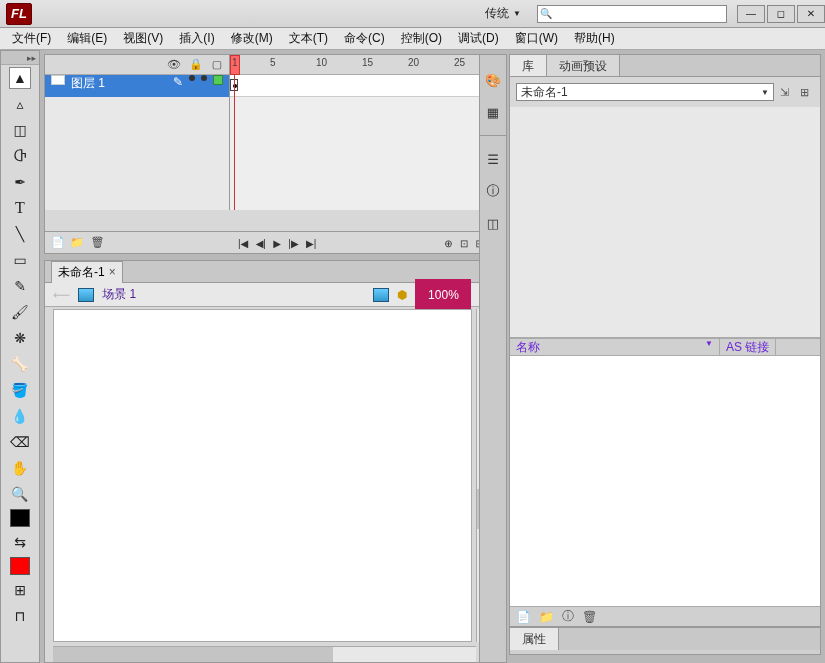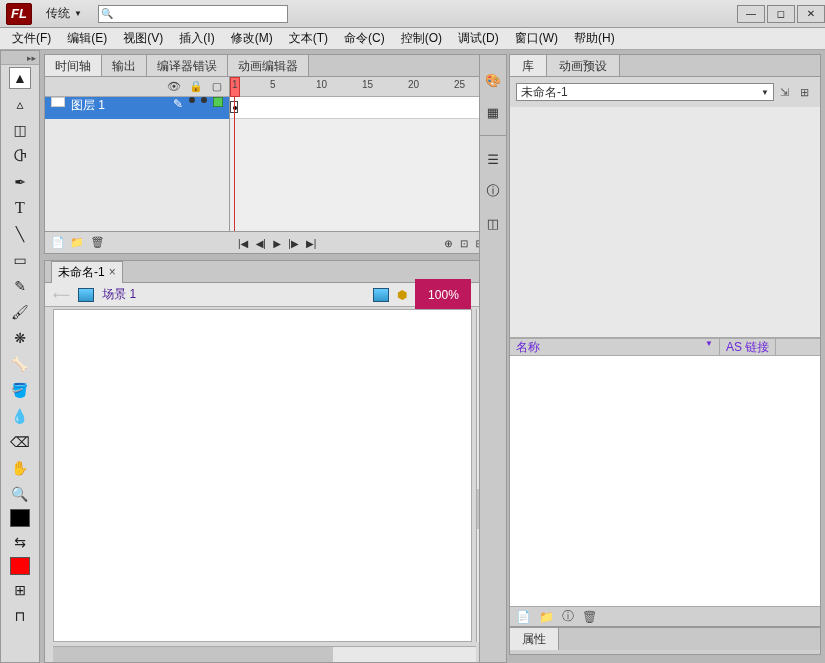--- a/index.html
+++ b/index.html
@@ -1,19 +1,19 @@
 <!DOCTYPE html>
 <html><head>
 <meta charset="utf-8">
 <style>
 * { box-sizing: border-box; margin: 0; padding: 0; font-family: "Microsoft YaHei", sans-serif; font-size: 12px; user-select: none; }
 body { width: 825px; height: 663px; background: #b8b8b8; overflow: hidden; position: relative; }
 .titlebar { height: 28px; background: linear-gradient(#e4e4e4,#d4d4d4); display: flex; align-items: center; border-bottom: 1px solid #999; }
 .app-icon { width: 26px; height: 22px; margin: 0 6px; background: #8b0000; color: #fff; font-weight: bold; font-style: italic; font-size: 13px; display:flex; align-items:center; justify-content:center; border: 1px solid #600; border-radius: 2px;}
-.titlebar-mid { flex: 1; display: flex; justify-content: flex-start; align-items: center; gap: 8px; padding-right: 8px;}
+.titlebar-mid { flex: 1; display: flex; justify-content: flex-end; align-items: center; gap: 8px; padding-right: 8px;}
 .drop { display:flex; align-items:center; padding: 2px 8px; color:#222;}
 .search-top { width: 190px; height: 18px; background:#fff; border:1px solid #888; display:flex; align-items:center;}
 .search-top::before { content:"🔍"; font-size: 10px; margin: 0 2px; color:#666;}
 .winbtns { display:flex; }
 .winbtn { width: 28px; height: 18px; margin-left: 2px; border: 1px solid #888; background:#d9d9d9; display:flex; align-items:center; justify-content:center; font-size:10px; color:#222;}
 .menubar { height: 22px; background:#e8e8e8; border-bottom:1px solid #aaa; display:flex; align-items:center; padding: 0 4px;}
 .menuitem { padding: 2px 8px; color:#111; }
 .toolcol { position:absolute; left:0; top:50px; width: 40px; bottom:0; background:#d9d9d9; border:1px solid #999; display:flex; flex-direction:column; align-items:center;}
 .col-head { width:100%; height:14px; background:#c4c4c4; border-bottom:1px solid #aaa; display:flex; align-items:center; justify-content:flex-end; padding-right:3px; color:#555; font-size:9px;}
 .tool { width: 22px; height: 22px; margin: 2px 0; display:flex; align-items:center; justify-content:center; color:#222; font-size:14px;}
@@ -137,26 +137,20 @@
   <div class="tool">✋</div>
   <div class="tool">🔍</div>
   <div class="sw-black"></div>
   <div class="tool">⇆</div>
   <div class="sw-red"></div>
   <div class="tool">⊞</div>
   <div class="tool">⊓</div>
 </div>
 
 <div class="timeline">
-  <div class="tl-tabs">
-    <div class="tl-tab active">时间轴</div>
-    <div class="tl-tab">输出</div>
-    <div class="tl-tab">编译器错误</div>
-    <div class="tl-tab">动画编辑器</div>
-  </div>
   <div class="tl-body">
     <div class="layers-pane">
       <div class="layers-head">
         <span class="hi">👁</span>
         <span class="hi">🔒</span>
         <span class="hi">▢</span>
       </div>
       <div class="layer-row">
         <span class="layer-ico"></span>
         <span>图层 1</span>

